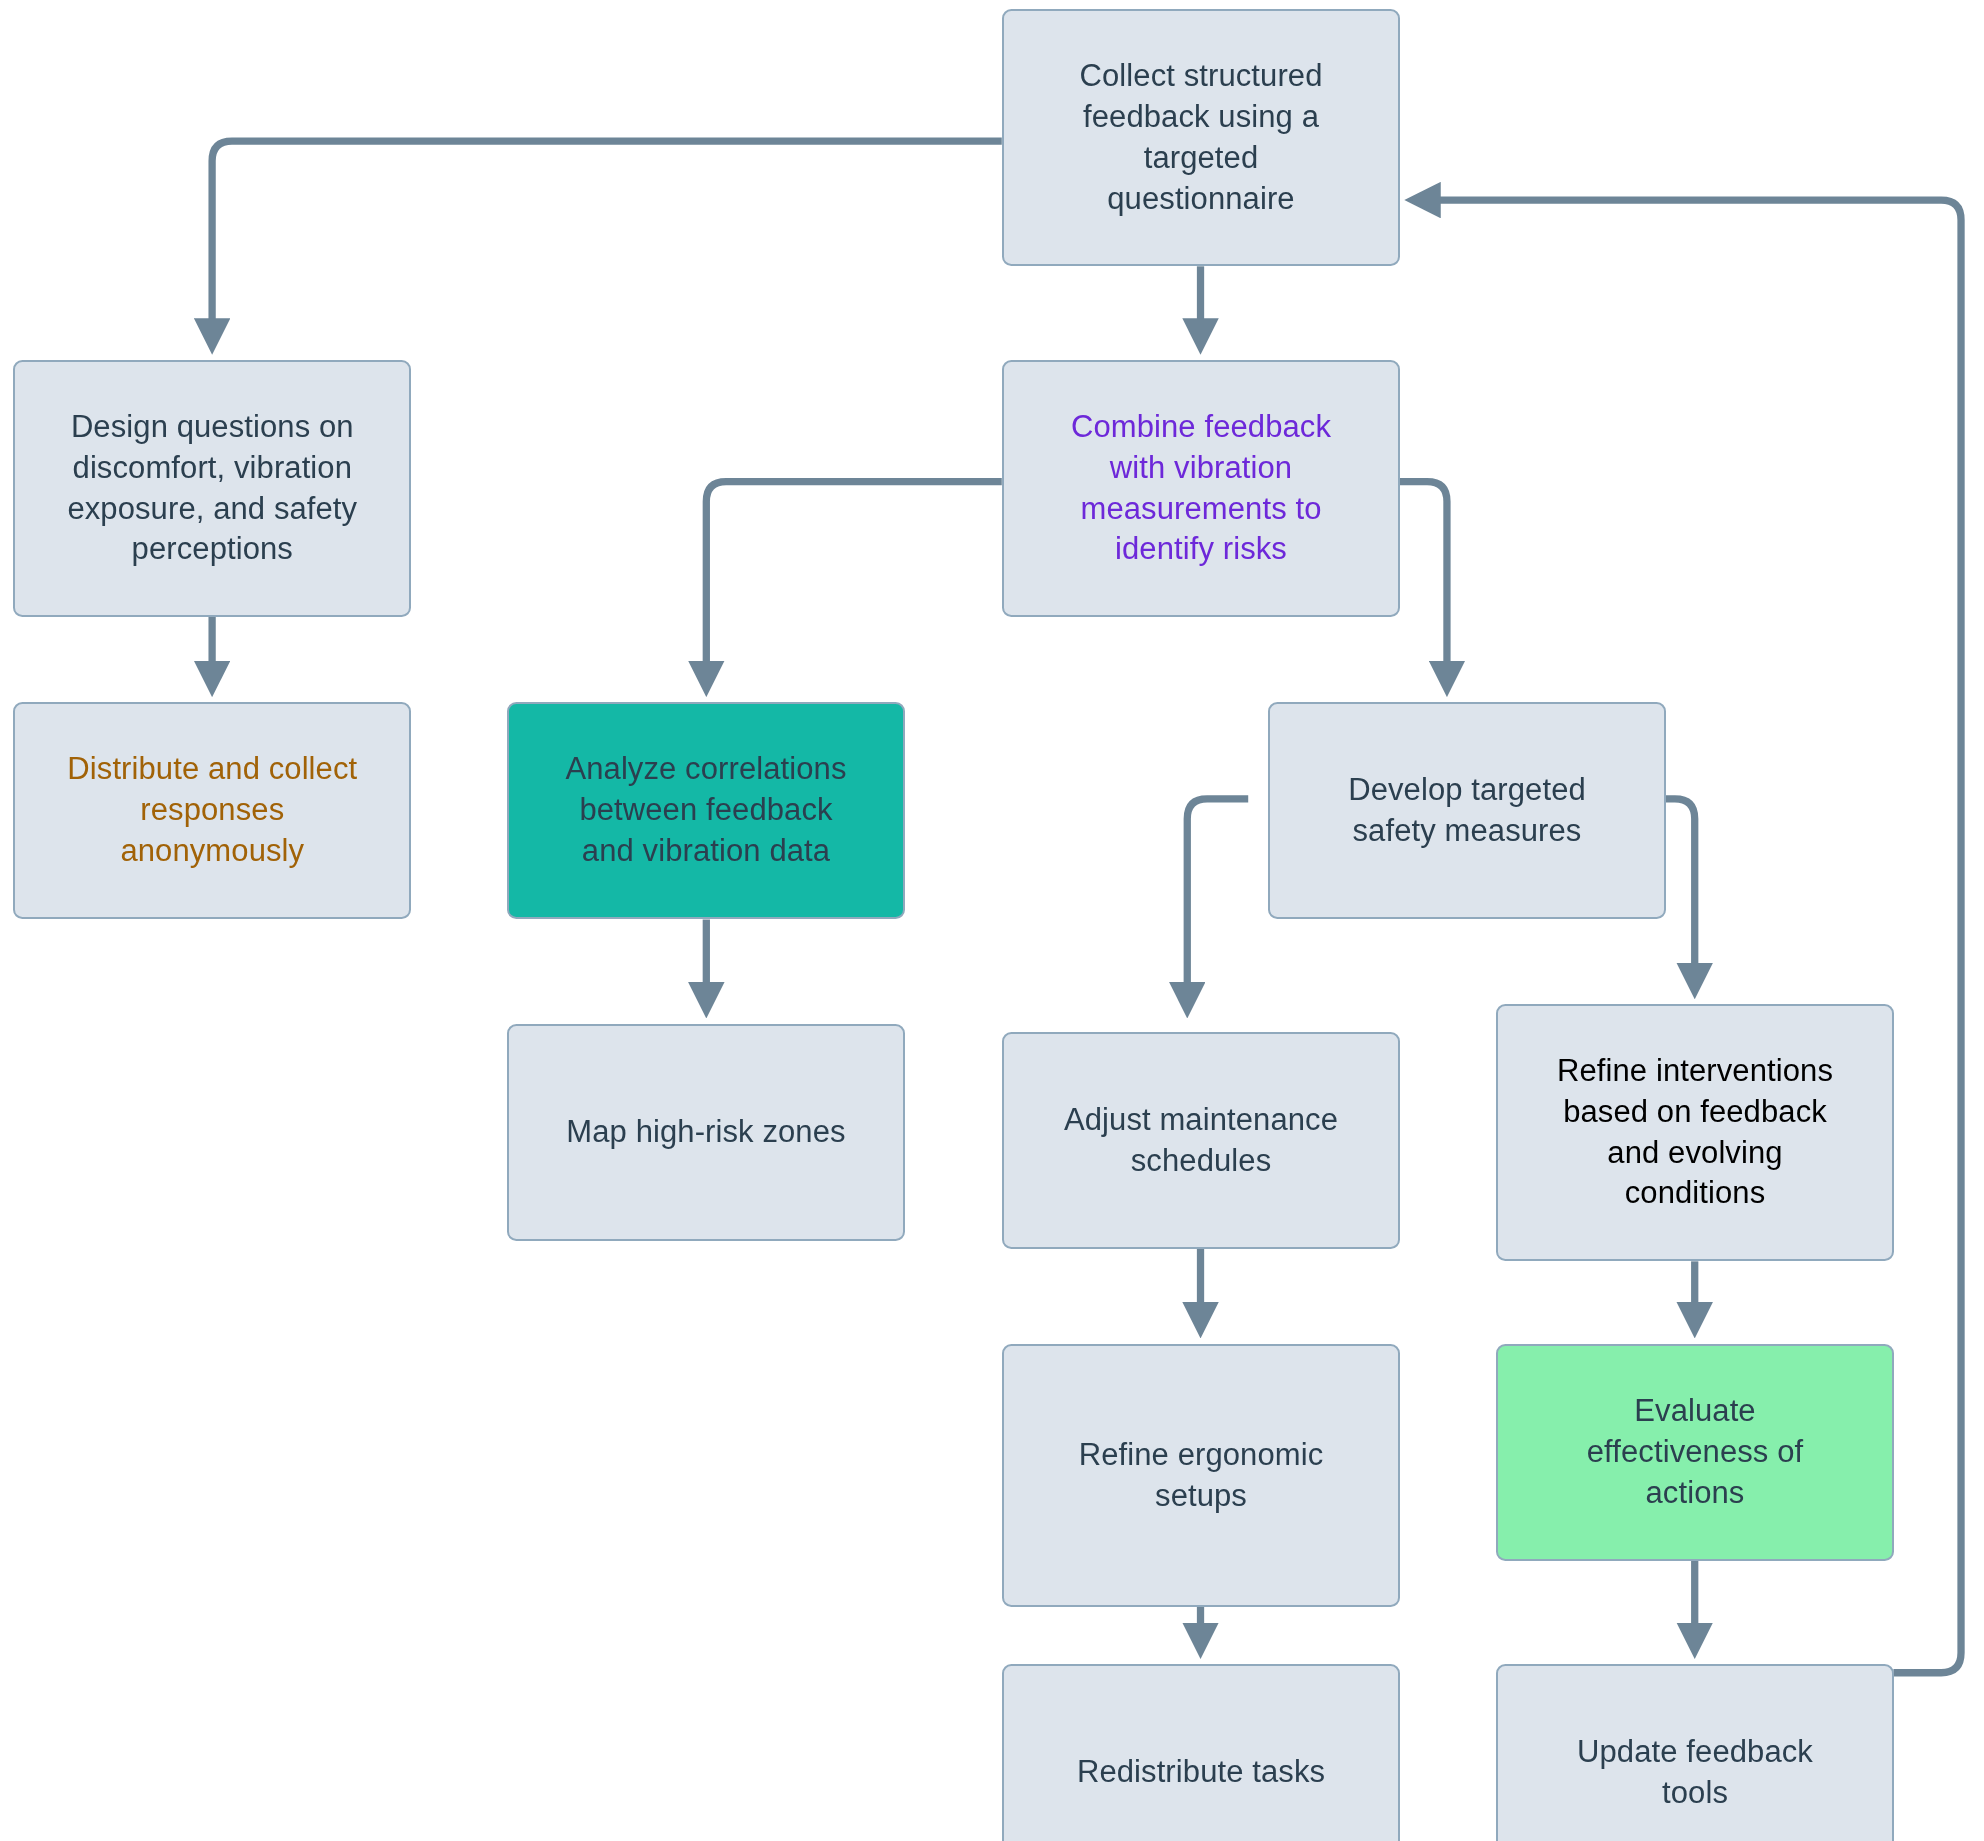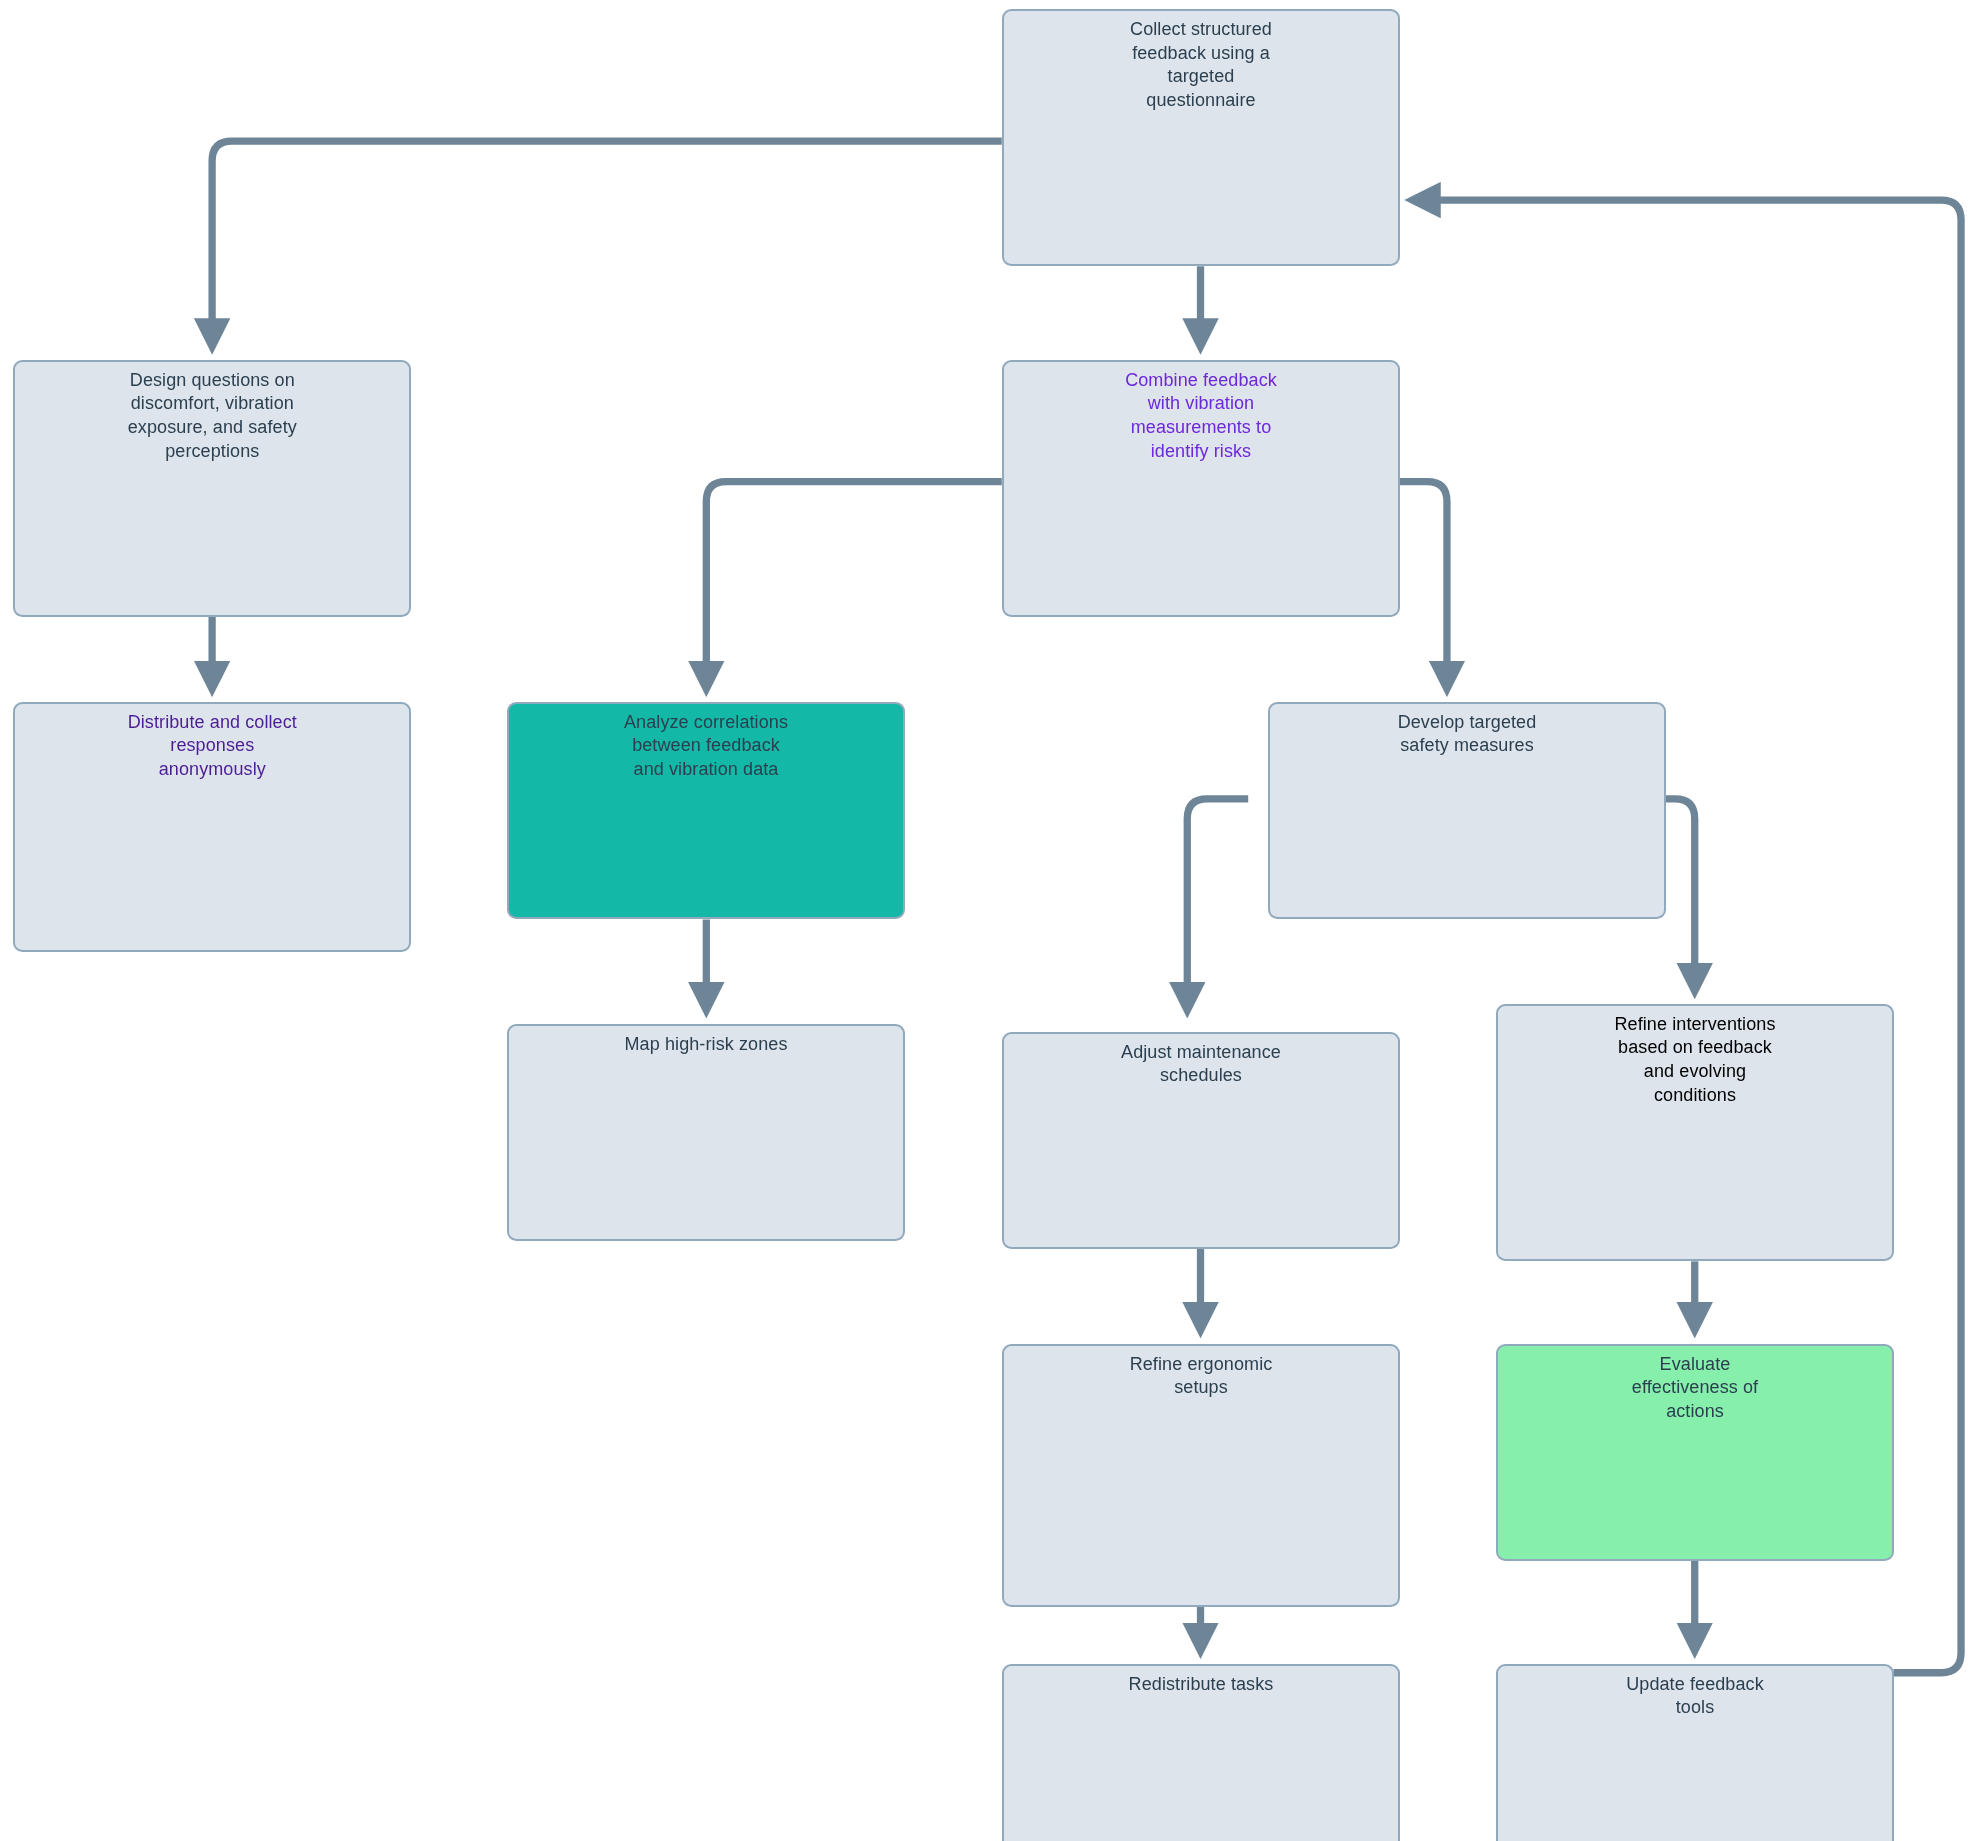--- a/index.html
+++ b/index.html
@@ -22,25 +22,25 @@
     width: 1985px;
     height: 1841px;
   }
   .node {
     position: absolute;
     box-sizing: border-box;
     background: #dde4ec;
     border: 2px solid #90a9bd;
     border-radius: 9.3px;
     display: flex;
-    align-items: flex-start;
+    align-items: center;
     justify-content: center;
     text-align: center;
     color: #2b3f4f;
-    font-size: 18px;
+    font-size: 31px;
     line-height: 1.32;
     font-weight: 400;
     padding: 6.6px 16px;
     letter-spacing: 0.1px;
   }
   .node-label {
     display: block;
     white-space: pre-line;
   }
 </style>
@@ -82,21 +82,21 @@
 discomfort, vibration
 exposure, and safety
 perceptions</span>
       </div>
       <div class="node" style="left: 1002px; top: 360px; width: 398px; height: 257px; background: rgb(221, 228, 236); border-color: rgb(144, 169, 189); color: #6d28d9;">
         <span class="node-label">Combine feedback
 with vibration
 measurements to
 identify risks</span>
       </div>
-      <div class="node" style="left: 13.3px; top: 702px; width: 398px; height: 250px; background: rgb(221, 228, 236); border-color: rgb(144, 169, 189); color: #4c1d95;">
+      <div class="node" style="left: 13.3px; top: 702px; width: 398px; height: 217px; background: rgb(221, 228, 236); border-color: rgb(144, 169, 189); color: #a16207;">
         <span class="node-label">Distribute and collect
 responses
 anonymously</span>
       </div>
       <div class="node" style="left: 507px; top: 702px; width: 398px; height: 217px; background: #14b8a6; border-color: rgb(144, 169, 189); color: rgb(43, 63, 79);">
         <span class="node-label">Analyze correlations
 between feedback
 and vibration data</span>
       </div>
       <div class="node" style="left: 1248px; top: 702px; width: 398px; height: 217px; background: rgb(221, 228, 236); border-color: rgb(144, 169, 189); color: rgb(43, 63, 79); margin-left: 20px;">

